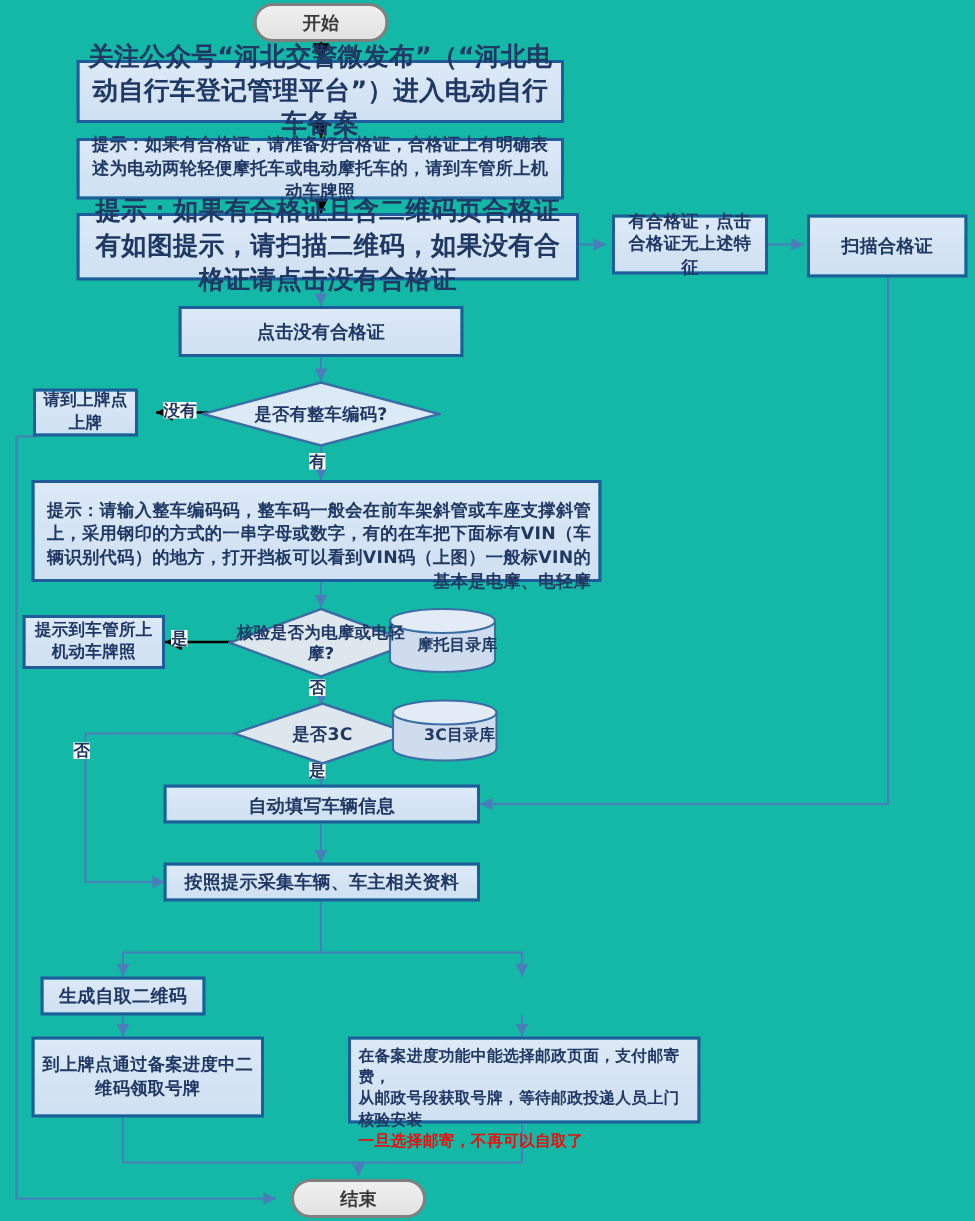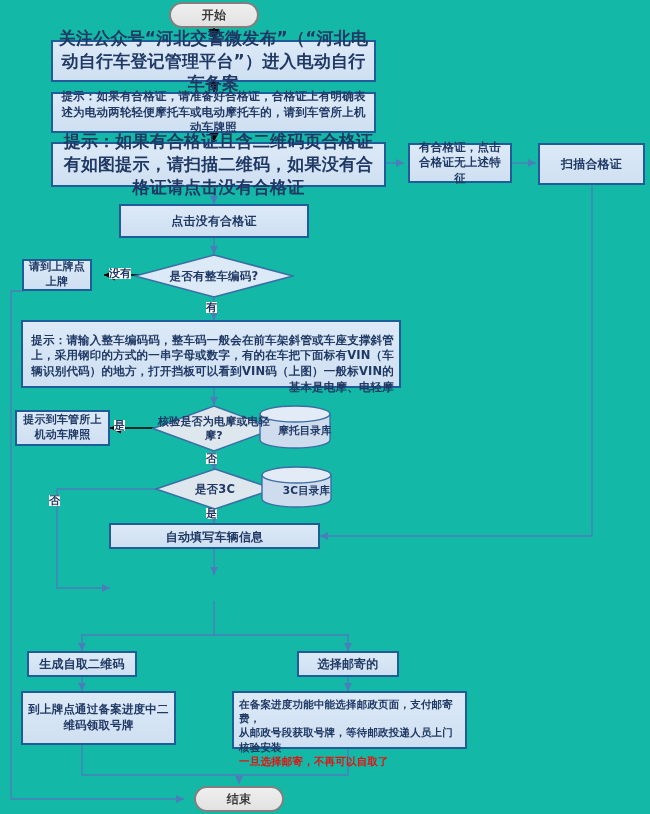--- a/index.html
+++ b/index.html
@@ -247,28 +247,28 @@
       <path d="M2,9 L2,33 A34.5,8 0 0 0 71,33 L71,9 Z" fill="#cfdced" stroke="#3a6ea5" stroke-width="1.4"></path>
       <ellipse cx="36.5" cy="9" rx="34.5" ry="8" fill="#e3ecf6" stroke="#3a6ea5" stroke-width="1.4"></ellipse>
     </svg>
     <span class="clabel" style="margin-top:7px;">3C目录库</span>
   </div>
 
   <div class="node box" style="left:109px; top:523px; width:211px; height:26px; font-size:12px;align-items:flex-end;">
     <span class="txt">自动填写车辆信息</span>
   </div>
 
+  <div class="node box" style="left:109px; top:575px; width:211px; height:26px; font-size:12px;">
+    <span class="txt">按照提示采集车辆、车主相关资料</span>
+  </div>
 
   <div class="node box" style="left:27px; top:651px; width:110px; height:26px; font-size:12px;">
     <span class="txt">生成自取二维码</span>
   </div>
 
-  <div class="node box" style="left:297px; top:651px; width:102px; height:26px; font-size:12px;">
-    <span class="txt">选择邮寄的</span>
-  </div>
 
   <div class="node box" style="left:21px; top:691px; width:155px; height:54px; font-size:11.5px;">
     <span class="txt">到上牌点通过备案进度中二维码领取号牌</span>
   </div>
 
   <div class="node box ltext" style="left:232px; top:691px; width:235px; height:58px; font-size:10.5px; display:block; padding:4px 5px;">
     <span>在备案进度功能中能选择邮政页面，支付邮寄费，</span><br>
     <span>从邮政号段获取号牌，等待邮政投递人员上门核验安装</span>
     <span class="redline">一旦选择邮寄，不再可以自取了</span>
   </div>

